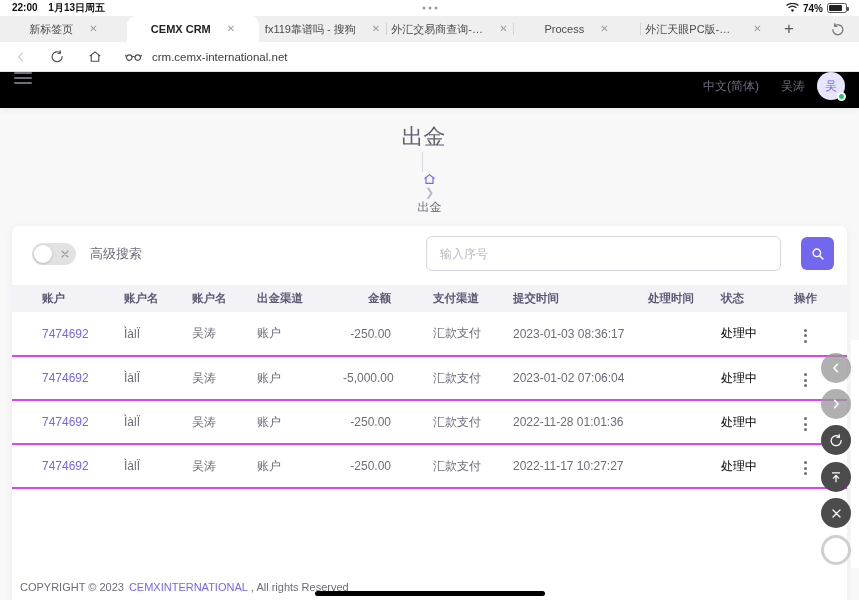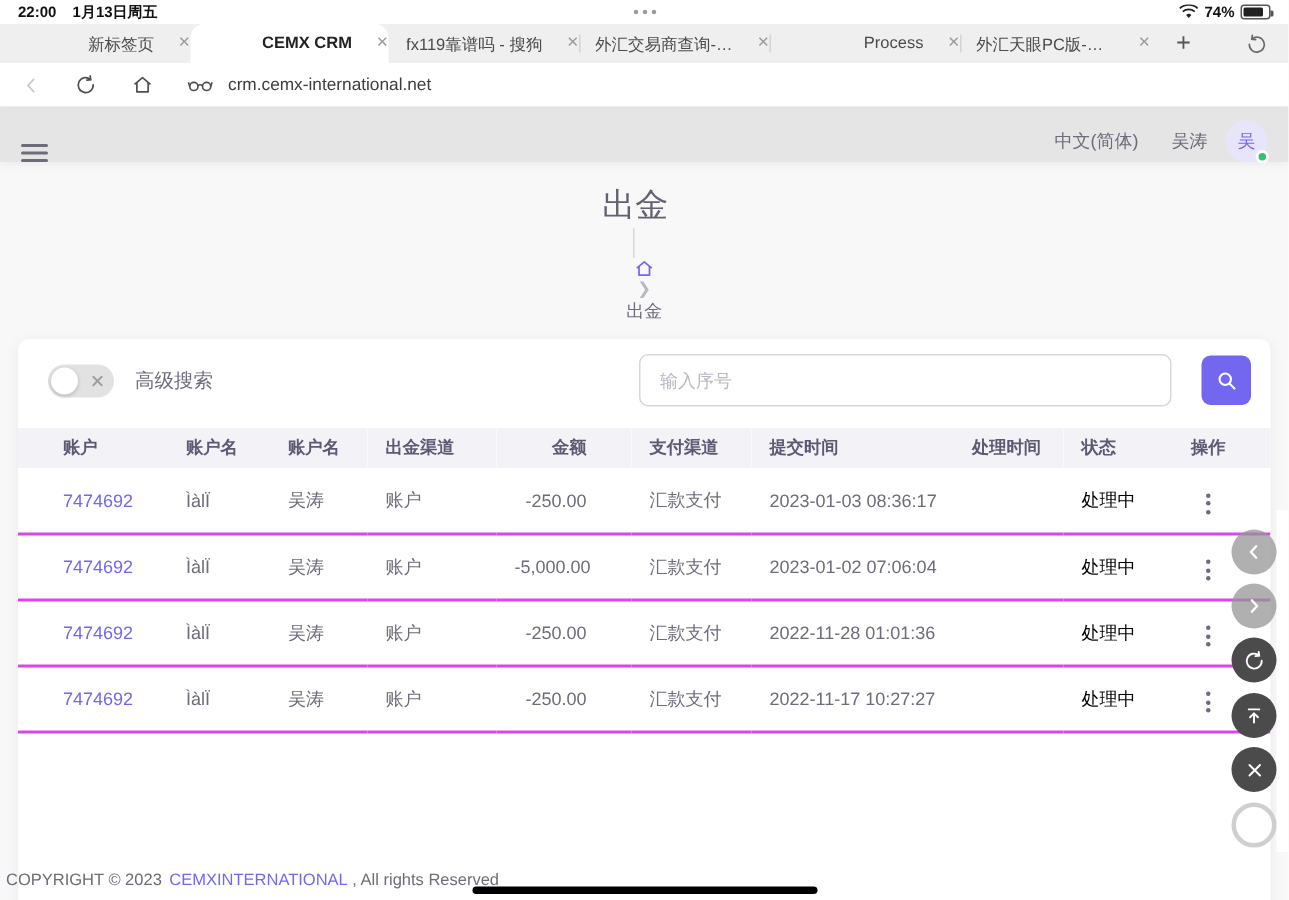--- a/index.html
+++ b/index.html
@@ -12,39 +12,39 @@
   .sb-dots { position:absolute; left:50%; top:50%; transform:translate(-50%,-50%); display:flex; gap:3px; }
   .sb-dots i { width:3px; height:3px; border-radius:50%; background:#9a9a9a; }
   .sb-right { display:flex; align-items:center; gap:4px; }
   .battery { width:20px; height:10px; border:1px solid #555; border-radius:2.5px; position:relative; display:inline-block; }
   .battery i { position:absolute; left:1px; top:1px; bottom:1px; width:70%; background:#222; border-radius:1px; }
   .battery:after { content:""; position:absolute; right:-3px; top:2.5px; width:2px; height:4px; background:#555; border-radius:0 1px 1px 0; }
 
   
   .tab-bar { height:26px; background:#efeff0; display:flex; align-items:stretch; }
   #tabs { display:flex; }
-  .tab { width:127px; display:flex; align-items:center; justify-content:flex-end; gap:16px; font-size:11px; color:#4a4a4a; cursor:pointer; position:relative; }
+  .tab { width:127px; display:flex; align-items:center; justify-content:center; gap:16px; font-size:11px; color:#4a4a4a; cursor:pointer; position:relative; }
   .tab.sep:before { content:""; position:absolute; left:0; top:7px; bottom:7px; width:1px; background:#d4d4d6; }
   .tab.active { background:#fff; border-radius:9px 9px 0 0; width:132px; font-weight:bold; color:#222; }
   .tab-label { max-width:92px; overflow:hidden; text-overflow:ellipsis; white-space:nowrap; }
   .tab-close { color:#9b9b9b; font-size:10px; line-height:1; }
   .tabbar-btn { border:none; background:none; width:44px; display:flex; align-items:center; justify-content:center; color:#555; cursor:pointer; }
   .new-tab { font-size:17px; font-weight:300; }
   .tab-spacer { flex:1; }
 
   
   .toolbar { height:30px; background:#fff; border-bottom:1px solid #e4e3e6; display:flex; align-items:center; padding:0 14px; }
   .tb-icon { display:flex; align-items:center; justify-content:center; margin-right:22px; cursor:pointer; }
   .url-text { font-size:11.5px; color:#3c3c3c; margin-left:-12px; }
   .tb-right { margin-left:auto; display:flex; align-items:center; gap:24px; }
   .ar-label { font-size:12.5px; color:#3c3c3c; cursor:pointer; }
   .star { color:#e8a33d; font-size:14px; cursor:pointer; line-height:1; }
 
   
-  .app-header { height:36px; background:#e5e5e5; box-shadow:0 2px 6px rgba(0,0,0,0.05); display:flex; align-items:flex-end; padding:0 14px; position:relative; z-index:3; }
+  .app-header { height:36px; background:#000000; box-shadow:0 2px 6px rgba(0,0,0,0.05); display:flex; align-items:flex-start; padding:0 14px; position:relative; z-index:3; }
   .hamburger { width:18px; display:flex; flex-direction:column; gap:3px; cursor:pointer; }
   .hamburger i { height:2px; background:#6e6b7b; border-radius:1px; }
   .hdr-right { margin-left:auto; display:flex; align-items:center; }
   .lang-label { font-size:12px; color:#6e6b7b; margin-right:22px; cursor:pointer; }
   .user-name { font-size:12px; color:#6e6b7b; margin-right:12px; }
   .avatar { width:28px; height:28px; border-radius:50%; background:#e7e5fb; color:#7367f0; font-size:12px; display:flex; align-items:center; justify-content:center; position:relative; cursor:pointer; }
   .avatar .online { position:absolute; right:-1px; bottom:-1px; width:9px; height:9px; border-radius:50%; background:#28c76f; border:2px solid #fff; }
 
   
   .crumb-row { display:flex; align-items:center; padding:14px 14px 10px;flex-direction:column; }
@@ -80,21 +80,21 @@
   .dots i { width:3px; height:3px; border-radius:50%; background:#6e6b7b; }
 
   
   .fab { position:absolute; left:821px; width:30px; height:30px; border-radius:50%; display:flex; align-items:center; justify-content:center; cursor:pointer; z-index:5; }
   .fab.light { background:rgba(150,150,150,0.75); }
   .fab.dark { background:#4b4b4b; }
   .fab.ring { background:#fff; border:3px solid #cfcfcf; }
   .scroll-strip { position:absolute; right:0; top:340px; width:8px; height:228px; background:#fff; z-index:4; }
 
   
-  .footer { position:absolute; left:0; bottom:0; width:100%; height:26px; display:flex; align-items:center; padding-left:4px; font-size:11px; color:#6e6b7b; }
+  .footer { position:absolute; left:0; bottom:0; width:100%; height:26px; display:flex; align-items:center; padding-left:20px; font-size:11px; color:#6e6b7b; }
   .footer a { color:#7367f0; text-decoration:none; margin:0 3px 0 5px; cursor:pointer; }
   .home-indicator { position:absolute; bottom:4px; left:50%; transform:translateX(-50%); width:230px; height:5px; background:#000; border-radius:3px; z-index:6; }
 </style>
 </head>
 <body>
 
 <div class="status-bar">
   <div class="sb-left">
     <span>22:00</span>
     <span>1月13日周五</span>

